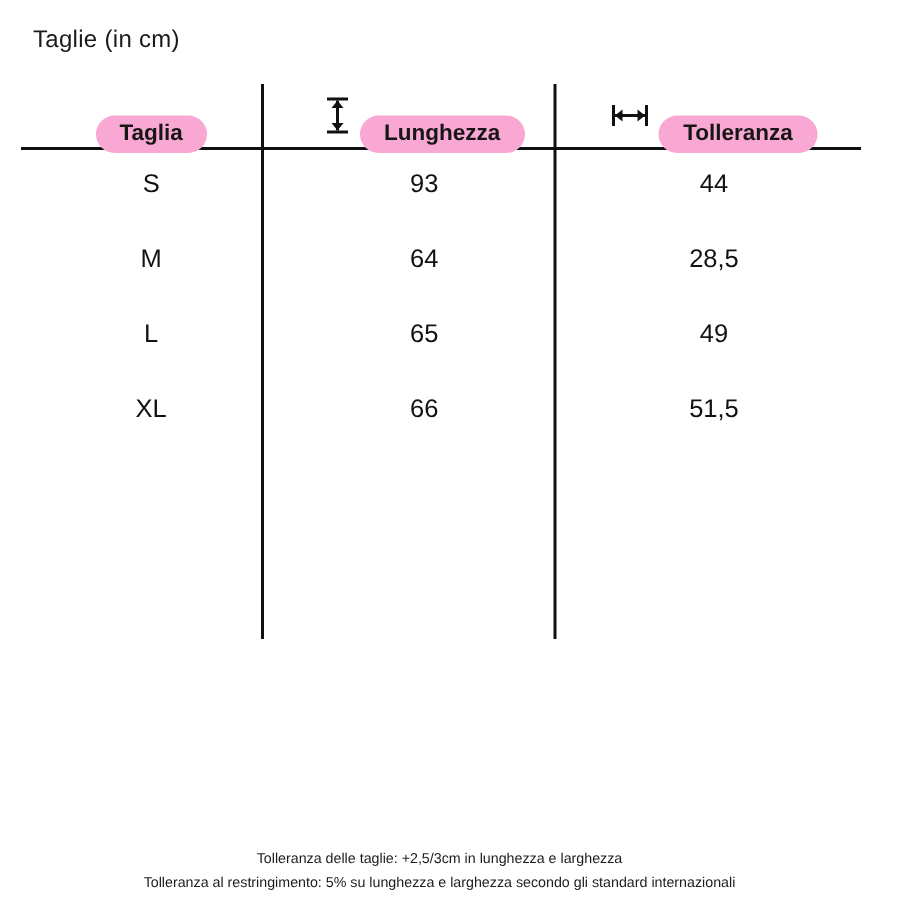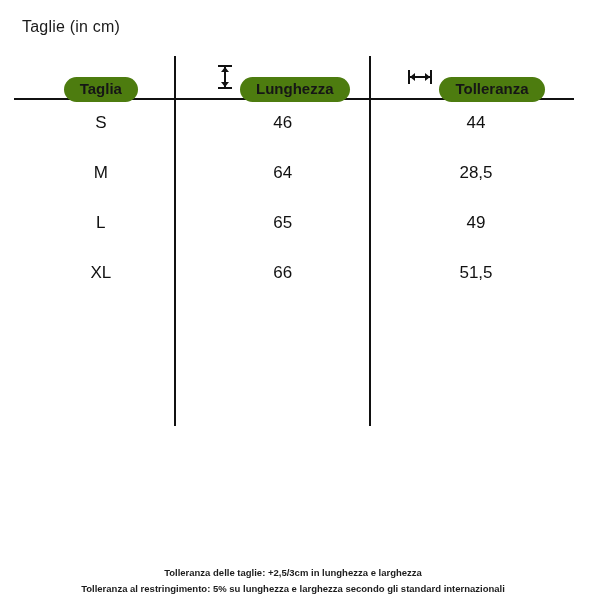--- a/index.html
+++ b/index.html
@@ -80,21 +80,21 @@
     position: absolute;
     left: 14px;
     top: 98px;
     width: 560px;
     height: 2px;
     background: #111111;
   }
 
   .pill {
     display: inline-block;
-    background: #4d7c0f;
+    background: #f9a8d4;
     border-radius: 13px;
     padding: 3px 16px 4px 16px;
     font-size: 15px;
     font-weight: bold;
     color: #161616;
     line-height: 1.15;
     white-space: nowrap;
     margin-top: 25px;
   }
 
@@ -124,21 +124,21 @@
   .footnotes {
     position: absolute;
     left: 0;
     right: 0;
     bottom: 18px;
     text-align: center;
     font-size: 9.5px;
     color: #1c1c1c;
     line-height: 1.7;
   }
-  .footnotes div { font-weight: bold; }
+  .footnotes div { font-weight: normal; }
 </style>
 </head>
 <body>
 
 <div class="page">
 
   <div class="title">Taglie (in cm)</div>
 
   <div class="vsep-wrap">
     <div class="vsep one"></div>
@@ -187,21 +187,21 @@
                 </svg>
               </span>
               <span class="pill">Tolleranza</span>
             </div>
           </th>
         </tr>
       </thead>
       <tbody>
         <tr>
           <td>S</td>
-          <td>46</td>
+          <td>93</td>
           <td>44</td>
         </tr>
         <tr>
           <td>M</td>
           <td>64</td>
           <td>28,5</td>
         </tr>
         <tr>
           <td>L</td>
           <td>65</td>

